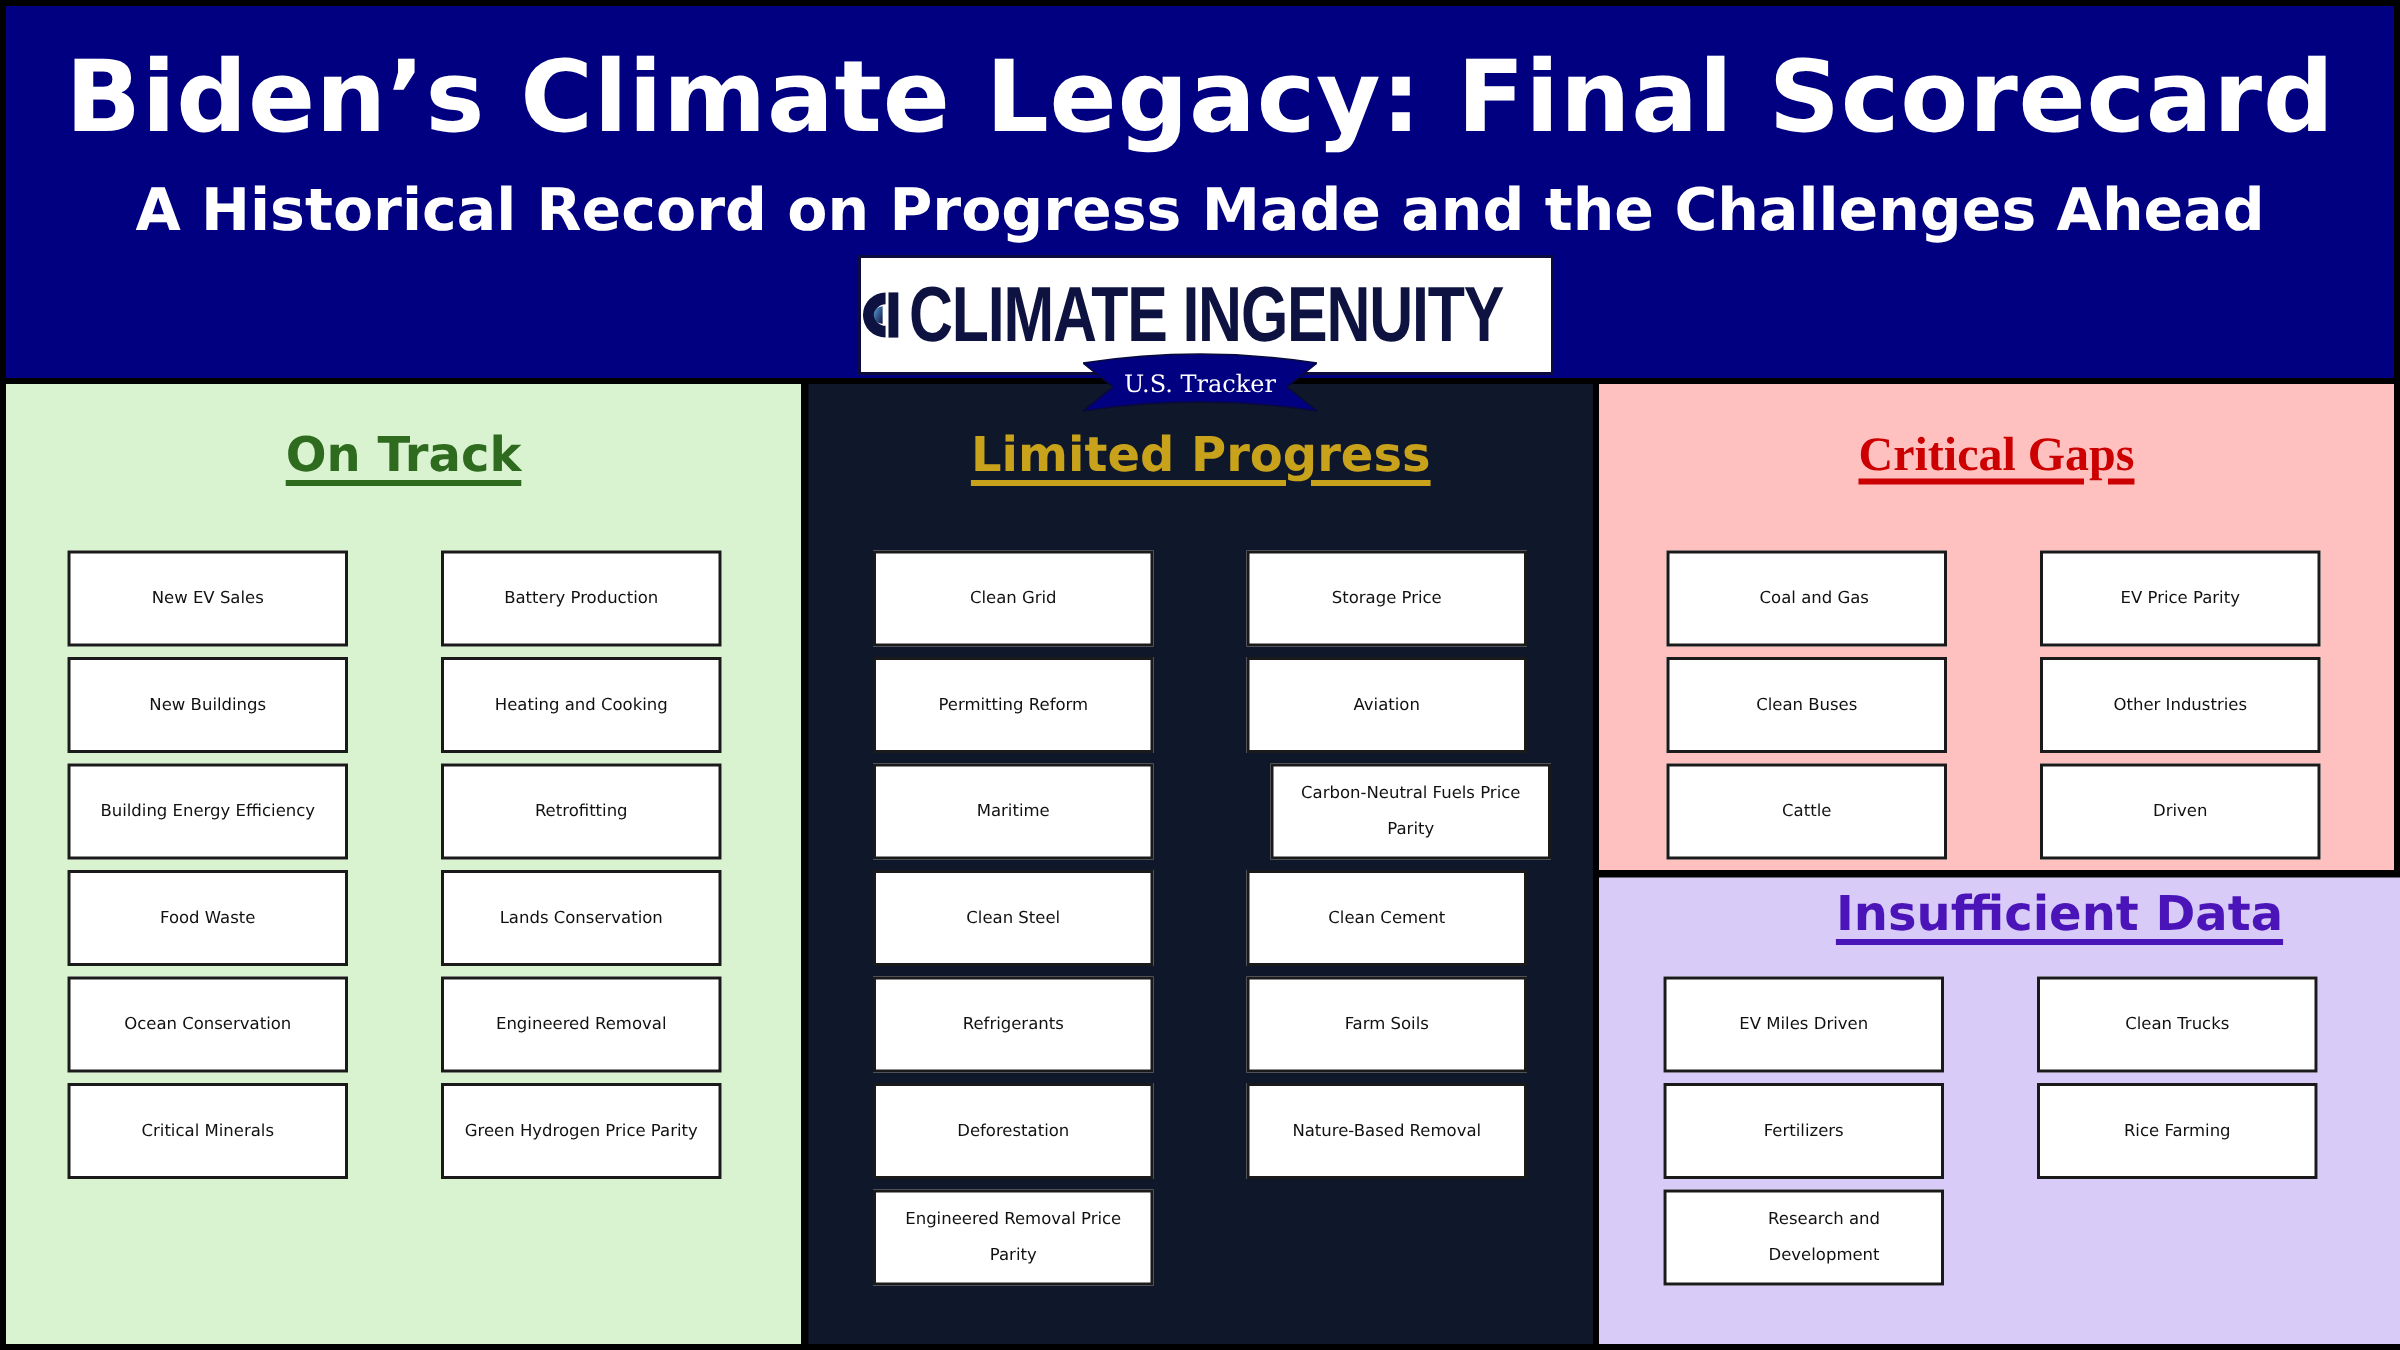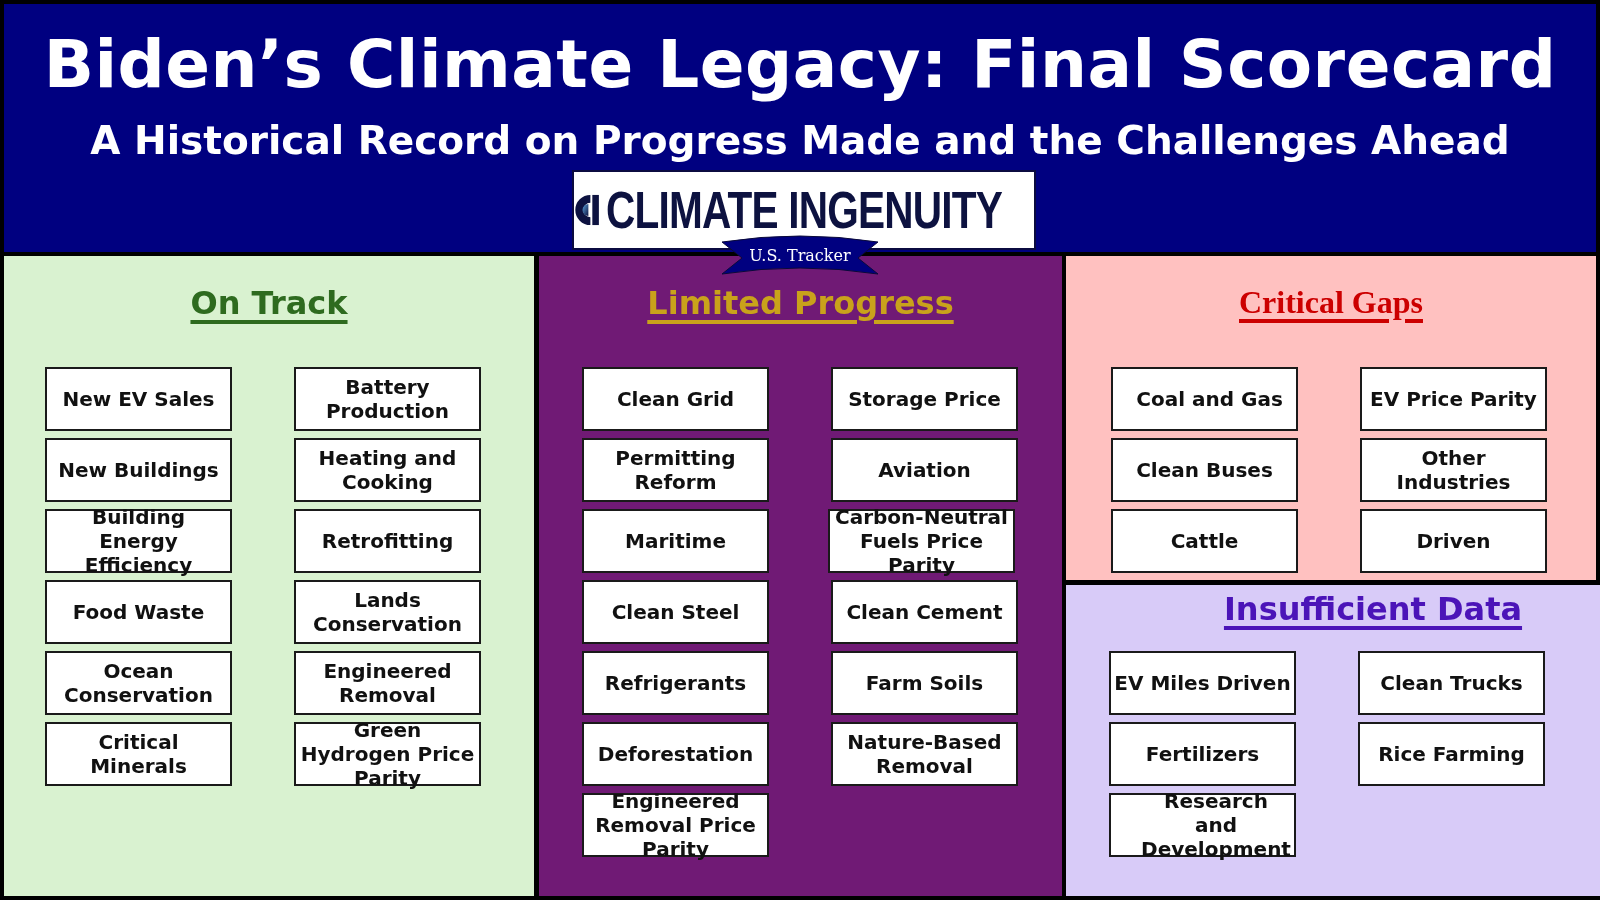--- a/index.html
+++ b/index.html
@@ -34,38 +34,38 @@
     z-index: 5;
   }
   .ribbon svg { position: absolute; left: 0; top: 0; }
   .ribbon-text {
     position: absolute; left: 0; right: 0; top: 12px; text-align: center;
     color: #fff; font-family: "DejaVu Serif", serif; font-size: 16px;
   }
 
   .panel { position: absolute; }
   .panel-green { left: 4px; top: 256px; width: 530px; height: 640px; background: #d9f2d0; }
-  .panel-yellow { left: 539px; top: 256px; width: 523px; height: 640px; background: #701a75; }
+  .panel-yellow { left: 539px; top: 256px; width: 523px; height: 640px; background: #0f172a; }
   .panel-red { left: 1066px; top: 256px; width: 530px; height: 324px; background: #ffc1c0; }
   .panel-purple { left: 1066px; top: 585px; width: 614px; height: 311px; background: #d8cbf8; }
 
   .panel-title {
     position: absolute; left: 0; right: 0; text-align: center;
     font-weight: bold; font-size: 32px; text-decoration: underline;
     text-decoration-thickness: 4px; text-underline-offset: 6px;
   }
   .t-green { color: #2e6b1f; }
   .t-yellow { color: #c9a21b; }
   .t-red { color: #cc0000; font-family: Liberation Serif, serif; }
   .t-purple { color: #4b14b8; }
 
   .card {
     position: absolute; width: 187px; height: 64px; background: #fff;
     border: 2px solid #1a1a1a; display: flex; align-items: center; justify-content: center;
-    text-align: center; font-weight: bold; font-size: 20px; line-height: 24px; color: #111;
+    text-align: center; font-weight: normal; font-size: 11px; line-height: 24px; color: #111;
     padding: 0 3px;
   }
 </style>
 </head>
 <body>
 
 <div class="header">
   <div class="title">Biden’s Climate Legacy: Final Scorecard</div>
   <div class="subtitle">A Historical Record on Progress Made and the Challenges Ahead</div>
   <div class="logo-box">
@@ -107,21 +107,21 @@
   <div class="card" style="left:290px;top:466px;">Green Hydrogen Price Parity</div>
 </div>
 
 <div class="panel panel-yellow">
   <div class="panel-title t-yellow" style="top:28px;">Limited Progress</div>
   <div class="card" style="left:43px;top:111px;">Clean Grid</div>
   <div class="card" style="left:292px;top:111px;">Storage Price</div>
   <div class="card" style="left:43px;top:182px;">Permitting Reform</div>
   <div class="card" style="left:292px;top:182px;">Aviation</div>
   <div class="card" style="left:43px;top:253px;">Maritime</div>
-  <div class="card" style="left:289px;top:253px;text-align:center;">Carbon-Neutral Fuels Price Parity</div>
+  <div class="card" style="left:308px;top:253px;text-align:center;">Carbon-Neutral Fuels Price Parity</div>
   <div class="card" style="left:43px;top:324px;">Clean Steel</div>
   <div class="card" style="left:292px;top:324px;">Clean Cement</div>
   <div class="card" style="left:43px;top:395px;">Refrigerants</div>
   <div class="card" style="left:292px;top:395px;">Farm Soils</div>
   <div class="card" style="left:43px;top:466px;">Deforestation</div>
   <div class="card" style="left:292px;top:466px;">Nature-Based Removal</div>
   <div class="card" style="left:43px;top:537px;">Engineered Removal Price Parity</div>
 </div>
 
 <div class="panel panel-red">

